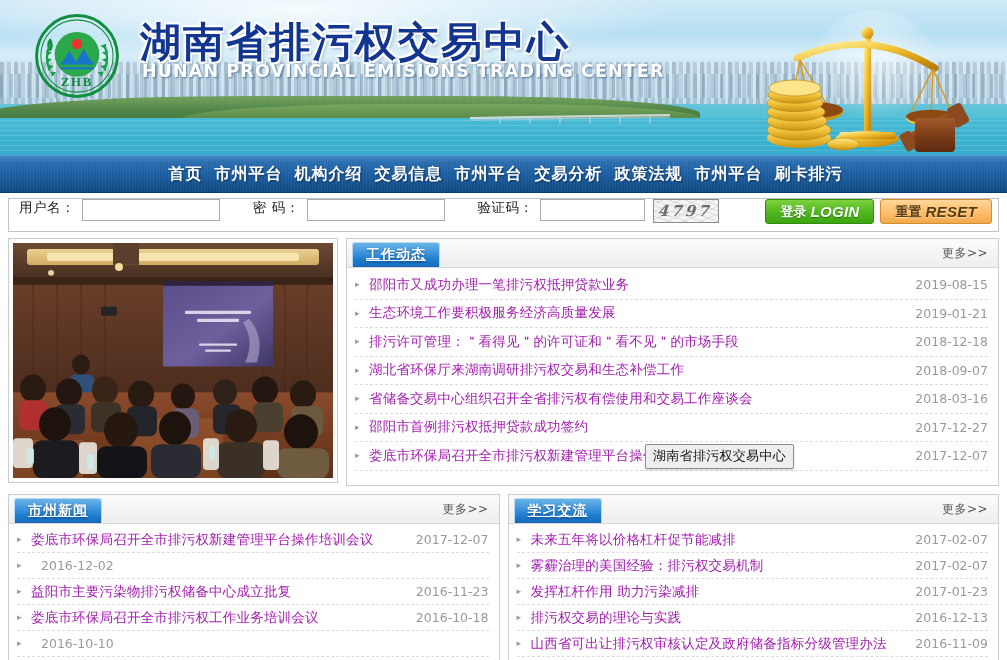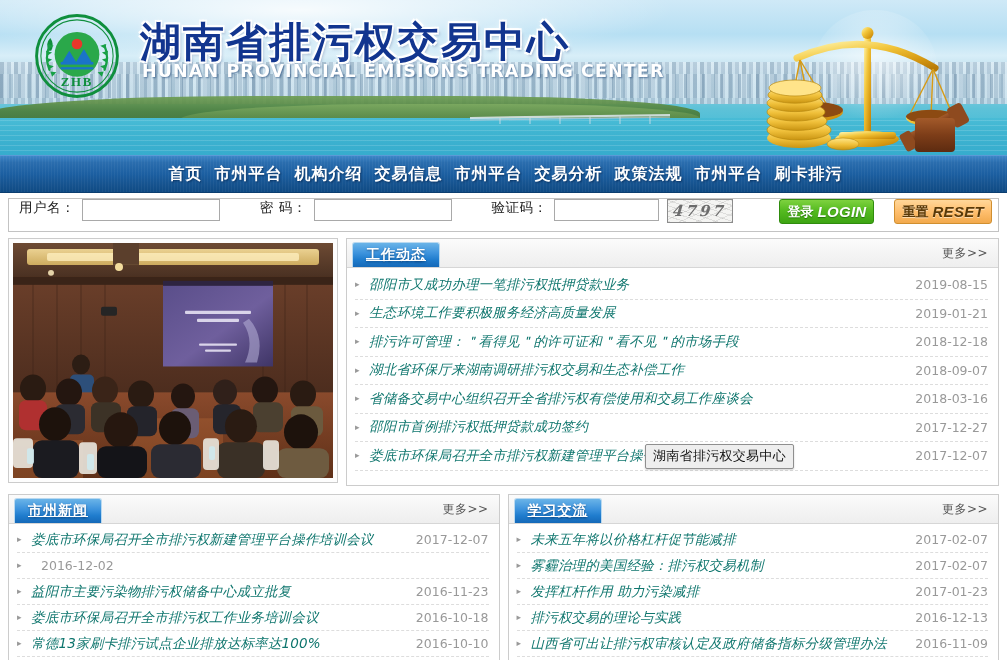--- a/index.html
+++ b/index.html
@@ -194,35 +194,35 @@
       repeating-linear-gradient(18deg, rgba(140,140,140,.22) 0 1px, transparent 1px 5px),
       repeating-linear-gradient(-24deg, rgba(120,120,120,.17) 0 1px, transparent 1px 7px);
   }
   .btn {
     height: 25px; min-width: 74px;
     border: 1px solid; border-radius: 3px;
     font-size: 13px; font-weight: bold;
     cursor: pointer;
     display: inline-flex; align-items: center; justify-content: center;
     gap: 4px;
-    padding: 0 7px;
+    padding: 0 14px;
     white-space: nowrap;
   }
   .btn .en { font-size: 15px; font-style: italic; font-weight: bold; letter-spacing: .3px; }
   .btn-login {
     background: linear-gradient(to bottom, #7ed23f 0%, #56bb21 45%, #3da412 100%);
     border-color: #2f8c0d; color: #ffffff;
     text-shadow: 0 1px 1px rgba(0,60,0,.5);
     margin-left: 46px;
   }
   .btn-reset {
     background: linear-gradient(to bottom, #ffd79a 0%, #ffc070 48%, #f2a94c 100%);
     border-color: #d08f30; color: #5a3a08;
     text-shadow: 0 1px 0 rgba(255,255,255,.5);
-    margin-left: 20px;
+    margin-left: 6px;
   }
   .spacer { flex: 1; }
 
   
   .main-row {
     display: flex;
     margin: 6px 8px 0 8px;
     gap: 8px;
     height: 248px;
   }
@@ -286,24 +286,23 @@
     position: relative;
   }
   .news-item:last-child { border-bottom: 1px dashed #dddddd; }
   .bullet {
     width: 10px; flex: 0 0 10px;
     color: #999999; font-size: 9px; line-height: 1;
     margin-right: 4px;
   }
   .news-title {
     flex: 1;
-    color: #0f766e;
+    color: #a21caf;
     white-space: nowrap; overflow: hidden; text-overflow: ellipsis;
     letter-spacing: .2px;
-    font-style: italic;
   }
   .news-date {
     color: #999999; font-size: 12.5px;
     margin-left: 10px; white-space: nowrap;
     font-family: "DejaVu Sans", "Liberation Sans", sans-serif;
   }
 
   
   .panel-main .news-item { height: 28.5px; }
 
@@ -689,21 +688,20 @@
           <span class="news-title">益阳市主要污染物排污权储备中心成立批复</span>
           <span class="news-date">2016-11-23</span>
         </li>
         <li class="news-item">
           <span class="bullet">▸</span>
           <span class="news-title">娄底市环保局召开全市排污权工作业务培训会议</span>
           <span class="news-date">2016-10-18</span>
         </li>
         <li class="news-item">
           <span class="bullet">▸</span>
-          <span class="news-title">常德13家刷卡排污试点企业排放达标率达100%</span>
           <span class="news-date">2016-10-10</span>
         </li>
       </ul>
     </div>
 
     <div class="panel">
       <div class="panel-head">
         <div class="tab">学习交流</div>
         <div class="more">更多&gt;&gt;</div>
       </div>

